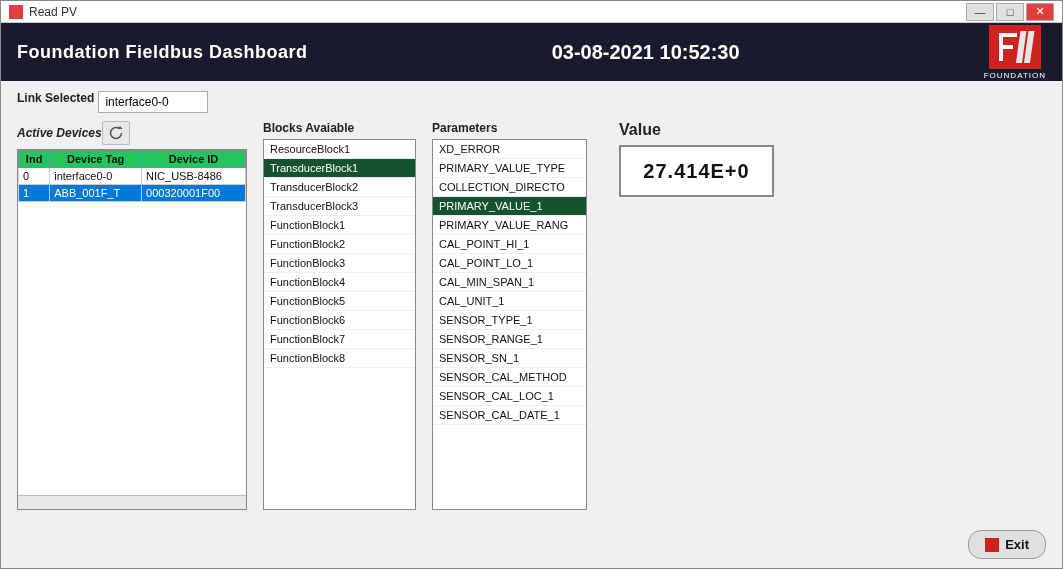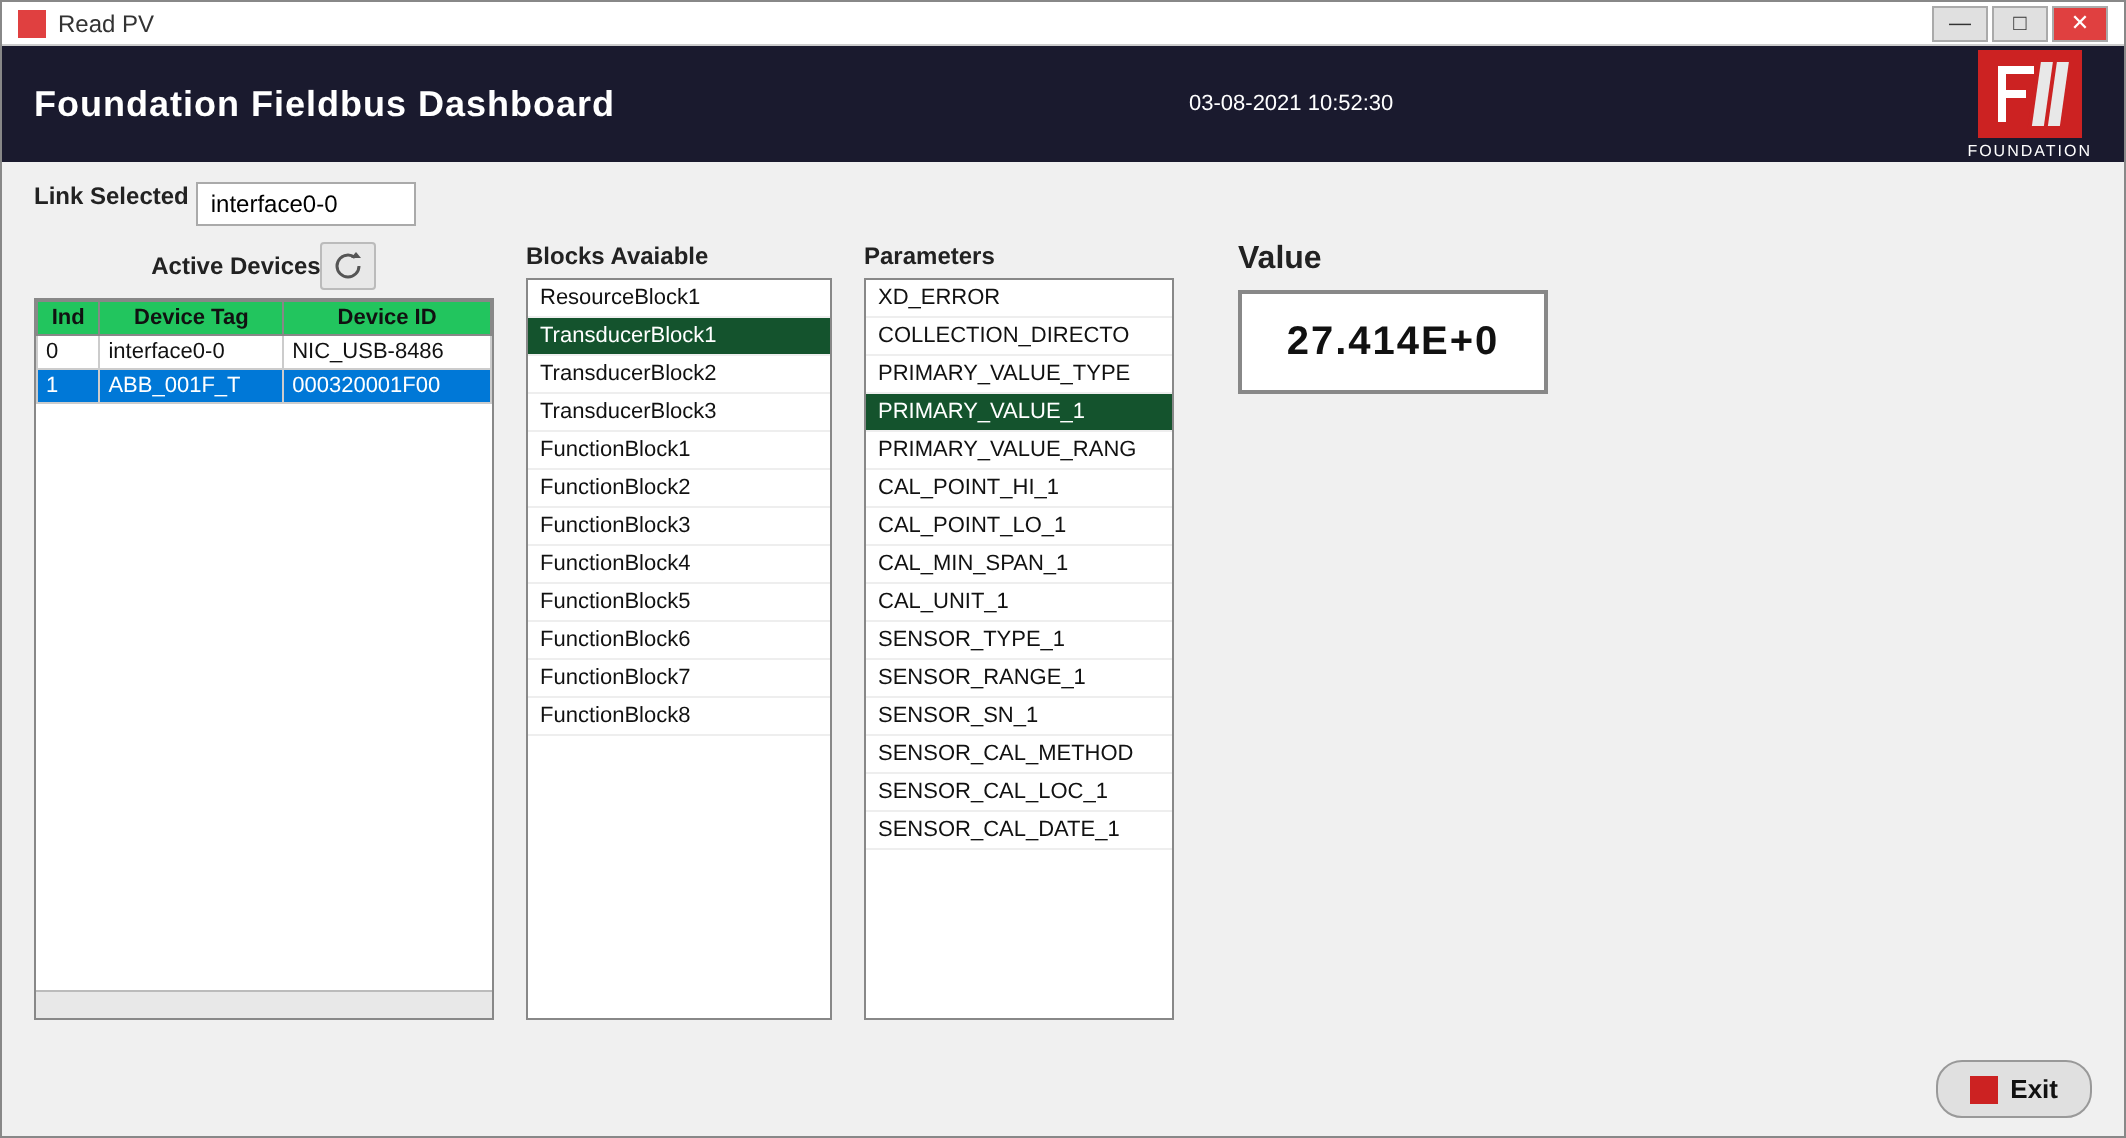--- a/index.html
+++ b/index.html
@@ -79,22 +79,22 @@
       flex-shrink: 0;
     }
     .header-title {
       color: white;
       font-size: 18px;
       font-weight: 600;
       letter-spacing: 0.5px;
     }
     .header-datetime {
       color: white;
-      font-size: 11px;
-      font-weight: 400;
+      font-size: 20px;
+      font-weight: 700;
     }
     .header-logo {
       display: flex;
       flex-direction: column;
       align-items: center;
       gap: 2px;
     }
     .logo-box {
       width: 52px;
       height: 44px;
@@ -156,21 +156,22 @@
     .active-devices-panel {
       display: flex;
       flex-direction: column;
       gap: 4px;
       width: 230px;
       flex-shrink: 0;
     }
     .panel-header-row {
       display: flex;
       align-items: center;
-      justify-content: center;
+      justify-content: flex-start;
+      font-style: italic;
     }
     .panel-title {
       font-size: 12px;
       font-weight: 600;
       color: #222;
     }
     .refresh-btn {
       width: 28px;
       height: 24px;
       background: #e8e8e8;
@@ -430,22 +431,22 @@
             <div class="list-item">FunctionBlock6</div>
             <div class="list-item">FunctionBlock7</div>
             <div class="list-item">FunctionBlock8</div>
           </div>
       </div>
 
       <div class="parameters-panel">
         <span class="panel-title">Parameters</span>
         <div class="list-container" id="parameters-list">
         <div class="list-item">XD_ERROR</div>
+            <div class="list-item">PRIMARY_VALUE_TYPE</div>
             <div class="list-item">COLLECTION_DIRECTO</div>
-            <div class="list-item">PRIMARY_VALUE_TYPE</div>
             <div class="list-item selected">PRIMARY_VALUE_1</div>
             <div class="list-item">PRIMARY_VALUE_RANG</div>
             <div class="list-item">CAL_POINT_HI_1</div>
             <div class="list-item">CAL_POINT_LO_1</div>
             <div class="list-item">CAL_MIN_SPAN_1</div>
             <div class="list-item">CAL_UNIT_1</div>
             <div class="list-item">SENSOR_TYPE_1</div>
             <div class="list-item">SENSOR_RANGE_1</div>
             <div class="list-item">SENSOR_SN_1</div>
             <div class="list-item">SENSOR_CAL_METHOD</div>

